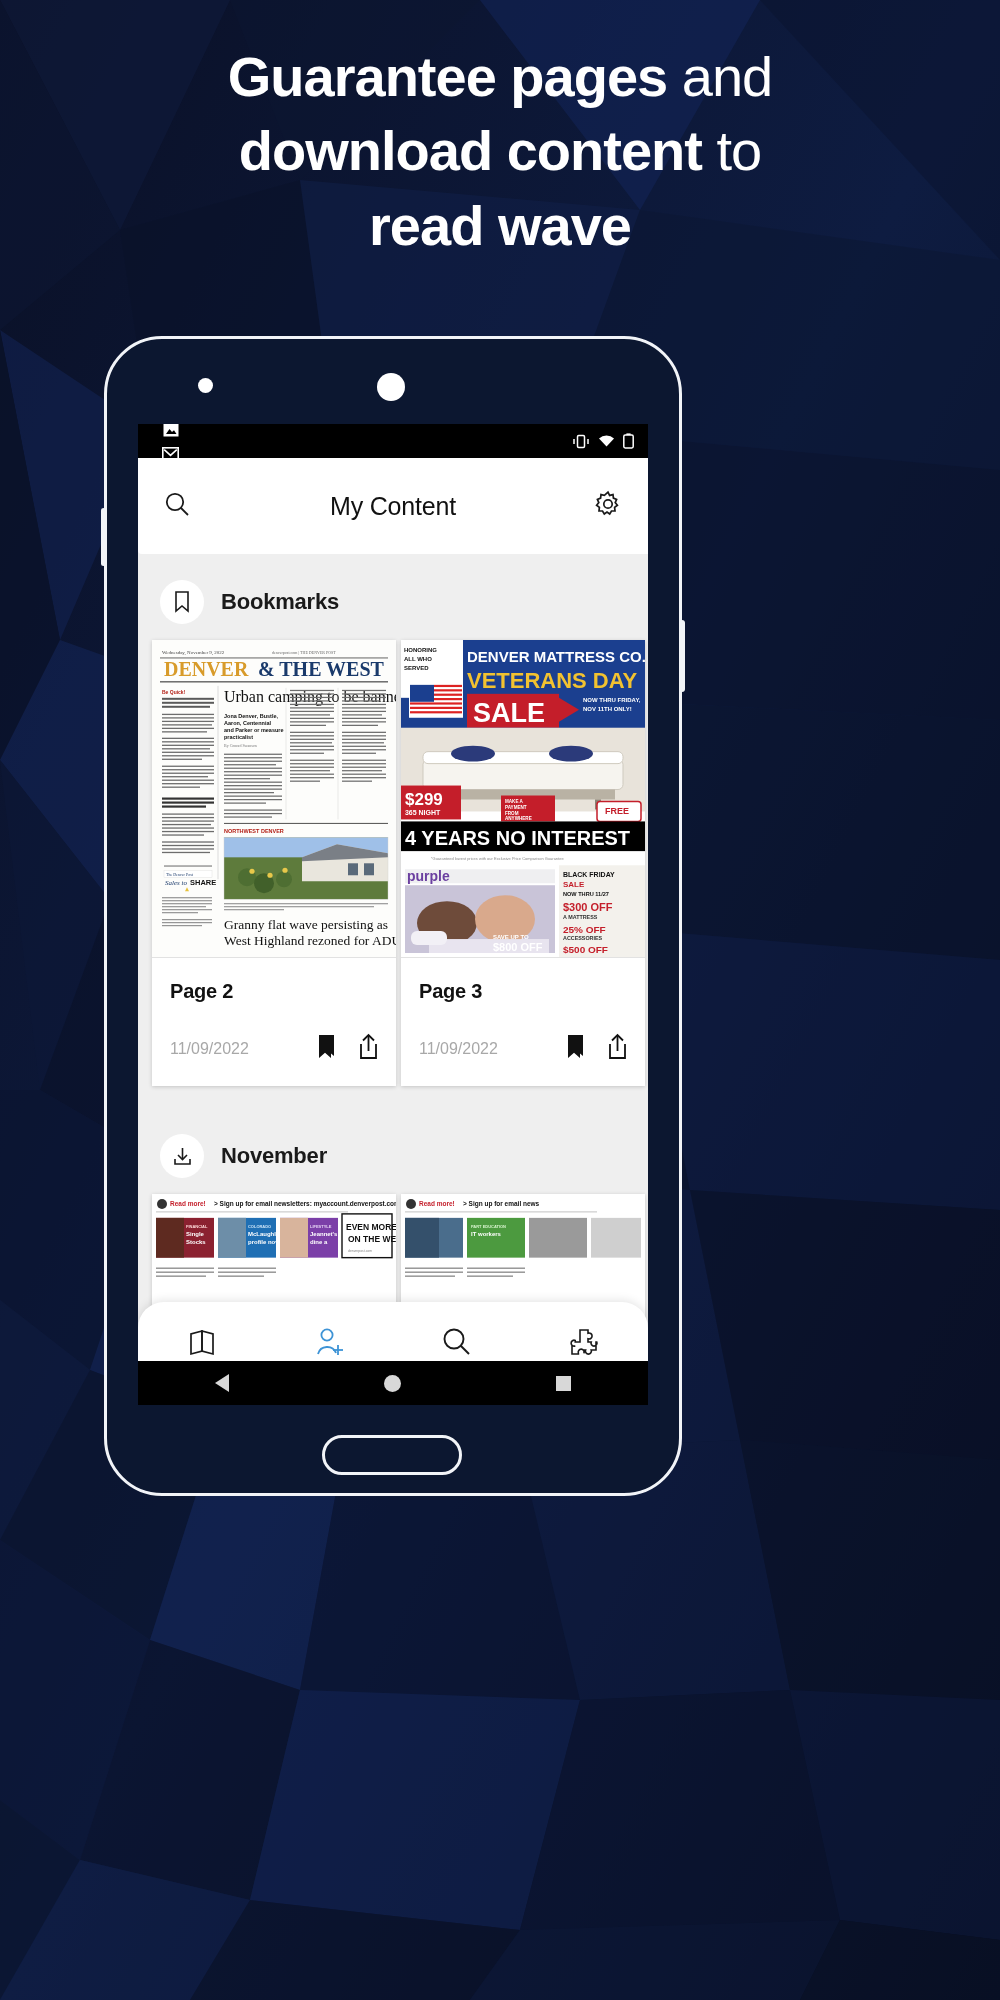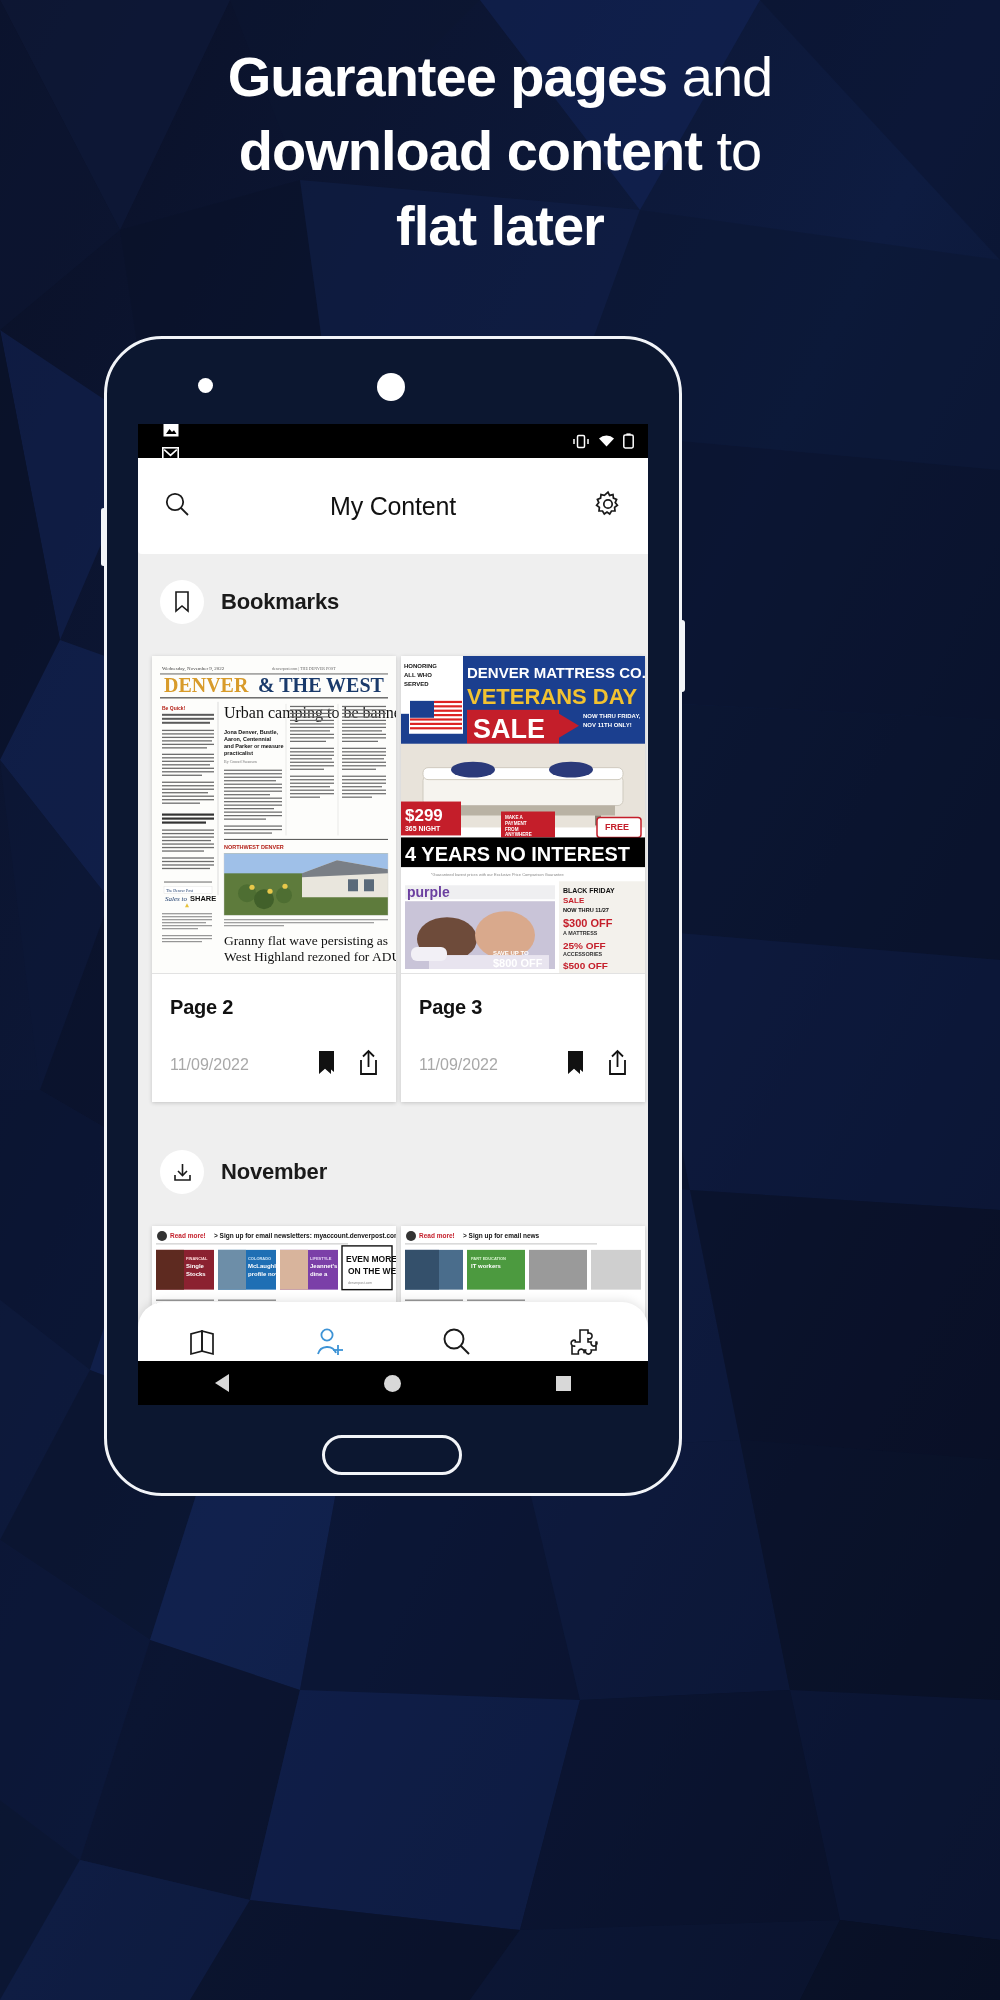--- a/index.html
+++ b/index.html
@@ -102,21 +102,21 @@
   
   .content {
     background:#efefef;
     height:calc(100% - 34px - 96px);
     position:relative;
     overflow:hidden;
   }
 
   .section-head {
     display:flex; align-items:center; gap:17px;
-    padding:26px 0 32px 22px;
+    padding:26px 0 16px 22px;
     border-radius:9px;
   }
   .round-icon {
     width:44px; height:44px; border-radius:50%;
     background:#ffffff; flex:none;
     display:flex; align-items:center; justify-content:center;
   }
   .section-title {
     font-size:22px; font-weight:bold; color:#1a1a1a;
     letter-spacing:-0.2px;
@@ -234,21 +234,21 @@
     <polygon points="80,1860 250,1900 190,2000 0,2000" fill="#101e46"></polygon>
     <polygon points="250,1900 520,1930 470,2000 190,2000" fill="#0a1026"></polygon>
     <polygon points="520,1930 840,1920 800,2000 470,2000" fill="#0d1838"></polygon>
     <polygon points="840,1920 1000,1940 1000,2000 800,2000" fill="#0a1229"></polygon>
   </g>
 </svg>
 
 <div class="headline">
   <span class="b">Guarantee pages</span><span class="l"> and</span><br>
   <span class="b">download content</span><span class="l"> to</span><br>
-  <span class="b">flat later</span>
+  <span class="b">read wave</span>
 </div>
 
 <div class="phone-outline"></div>
 <div class="cam-small"></div>
 <div class="cam-big"></div>
 <div class="side-btn-l"></div>
 <div class="side-btn-r"></div>
 <div class="home-pill"></div>
 
 <div class="screen">

